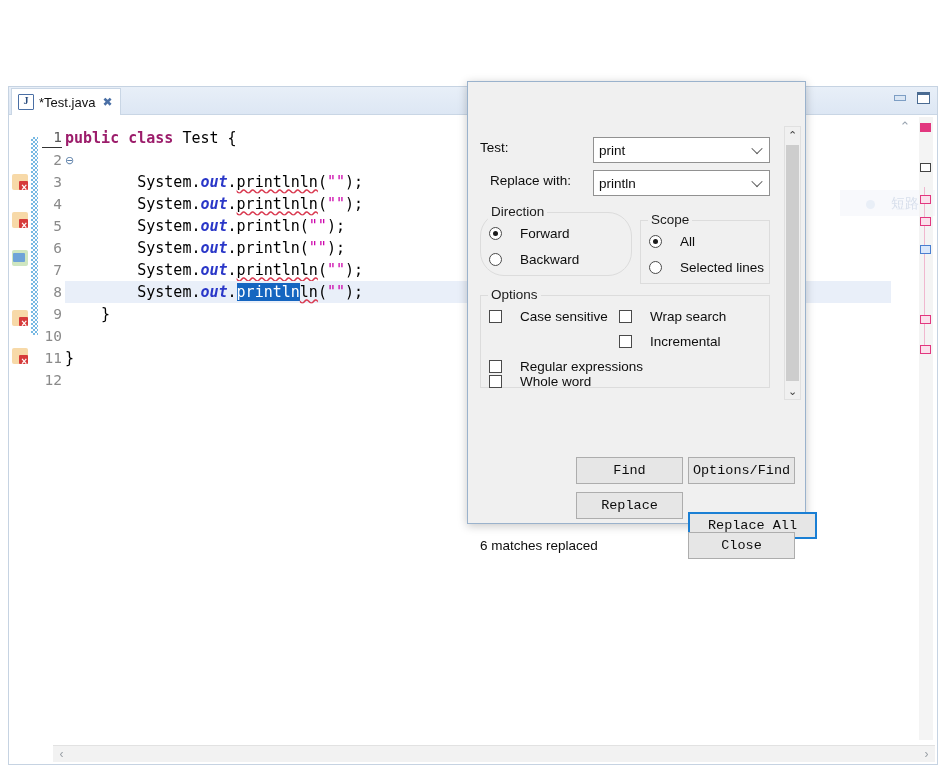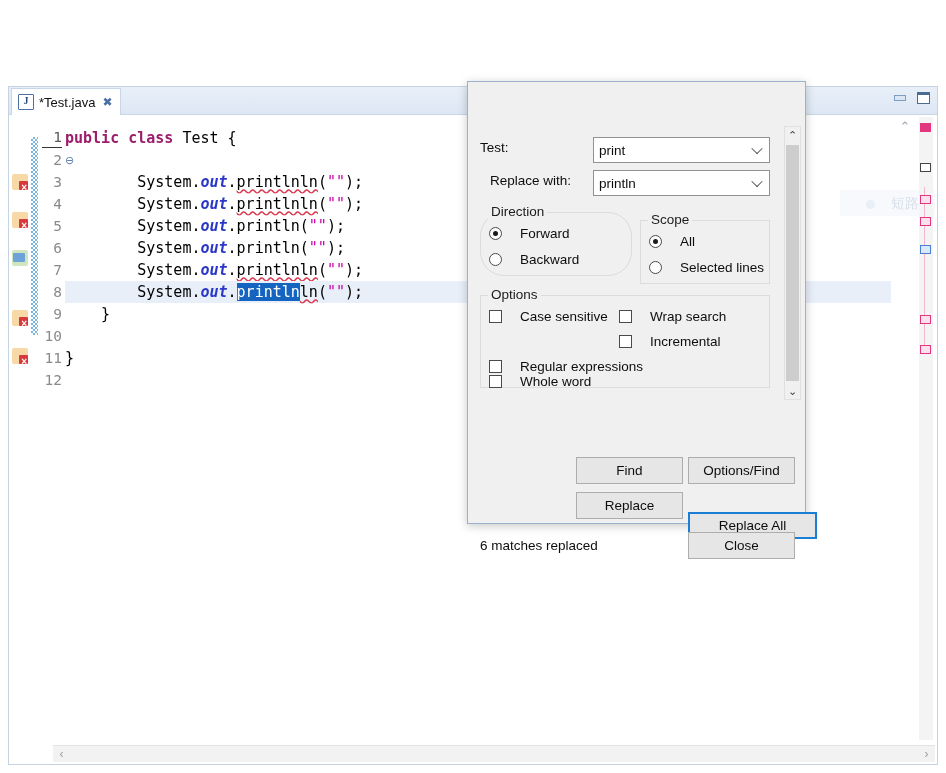--- a/index.html
+++ b/index.html
@@ -496,21 +496,21 @@
     position: absolute;
     height: 27px;
     background: #e6e6e6;
     border: 1px solid #adadad;
     box-sizing: border-box;
     font-size: 13.5px;
     color: #0d0d0d;
     display: flex;
     align-items: center;
     justify-content: center;
-    font-family: Liberation Sans, sans-serif;
+    font-family: Liberation Mono, monospace;
   }
   .btn.focus {
     border: 2px solid #1a7fd4;
   }
   .status {
     position: absolute;
     left: 12px;
     font-size: 13.5px;
     color: #0d0d0d;
   }

